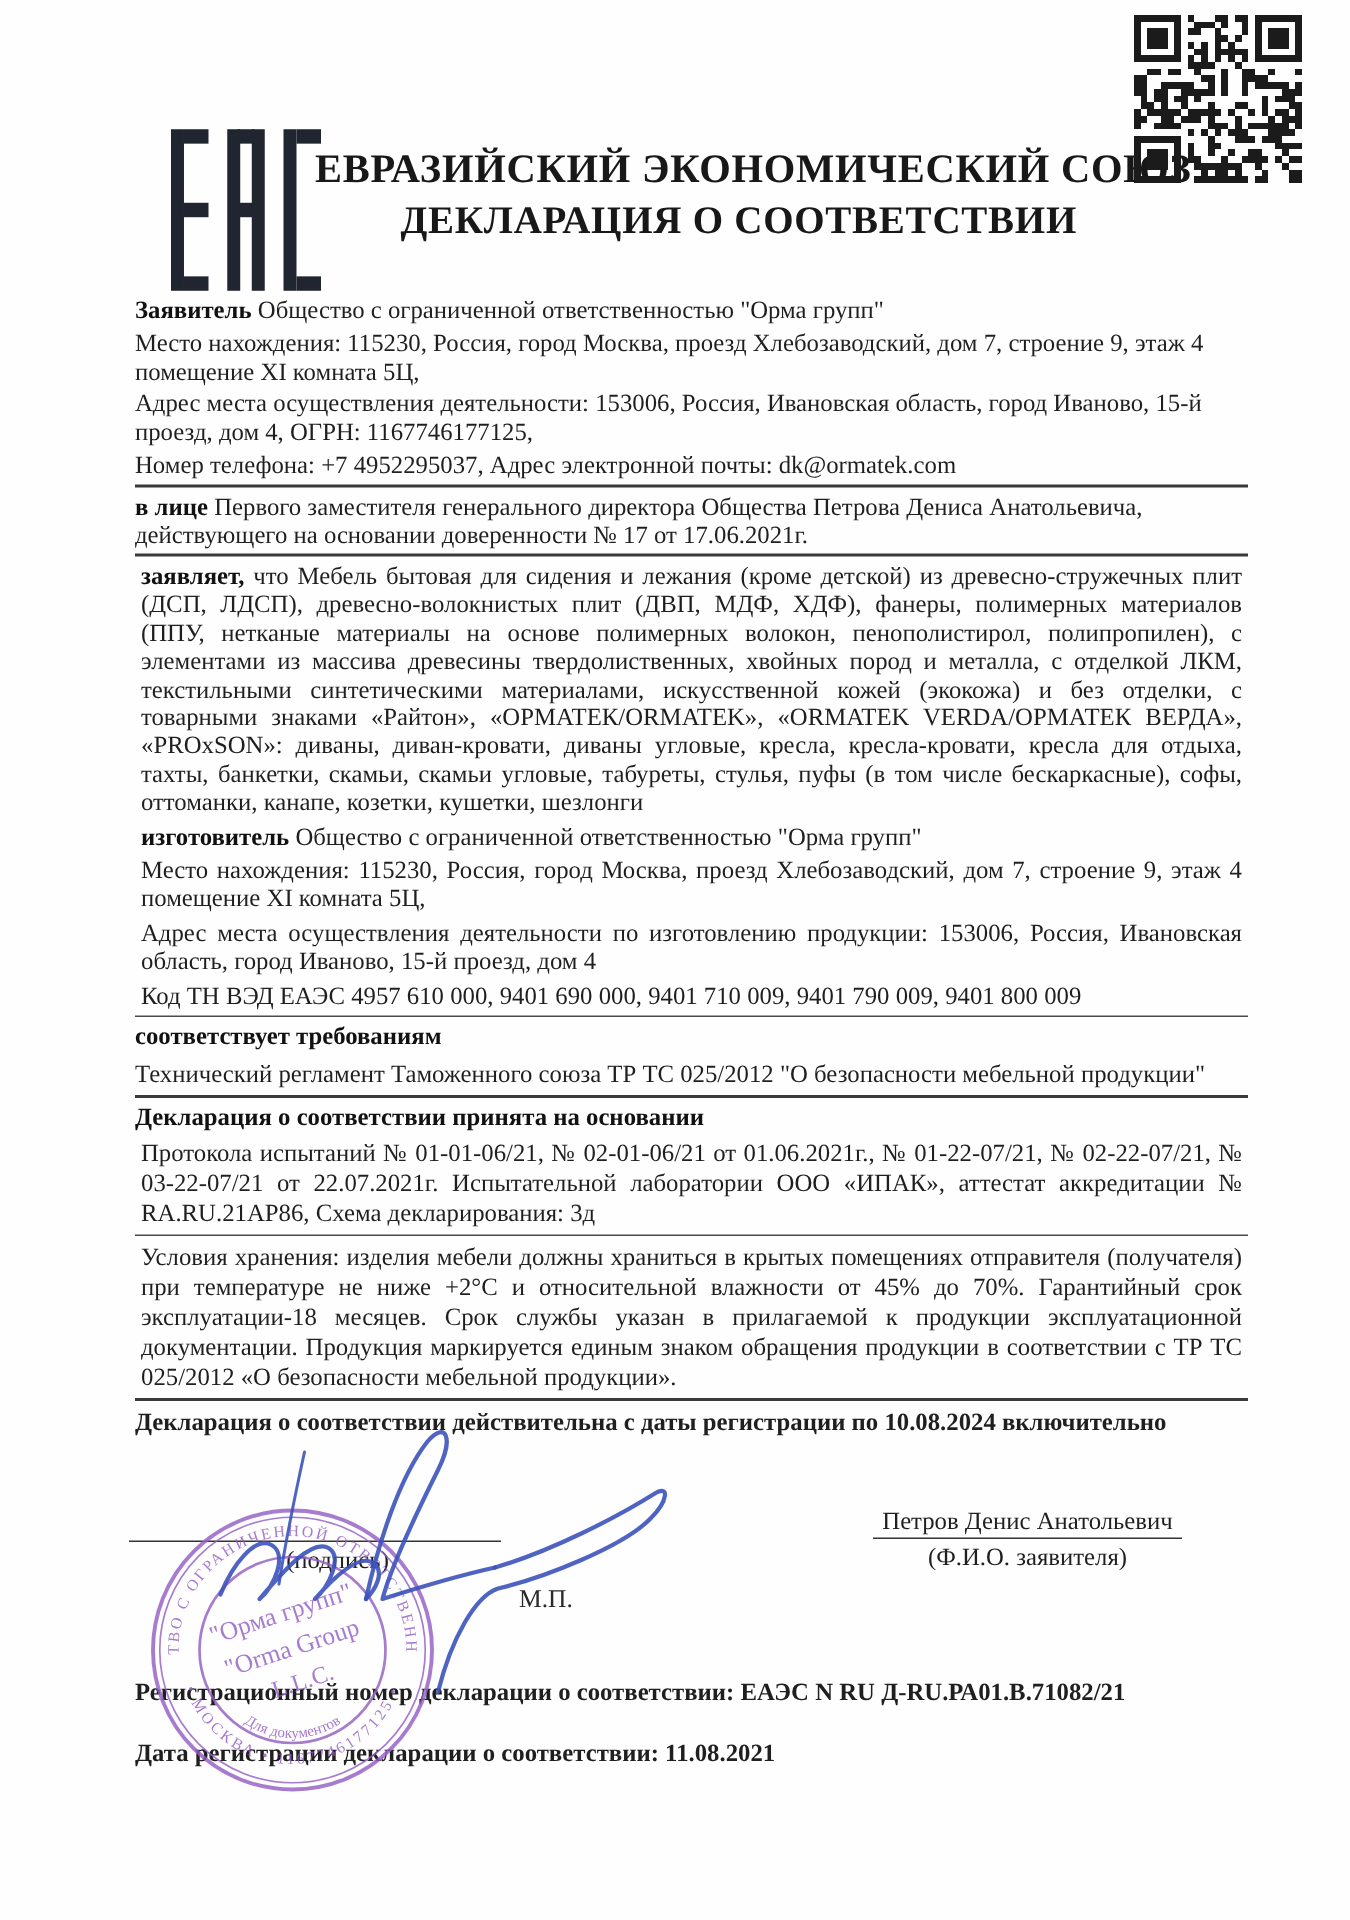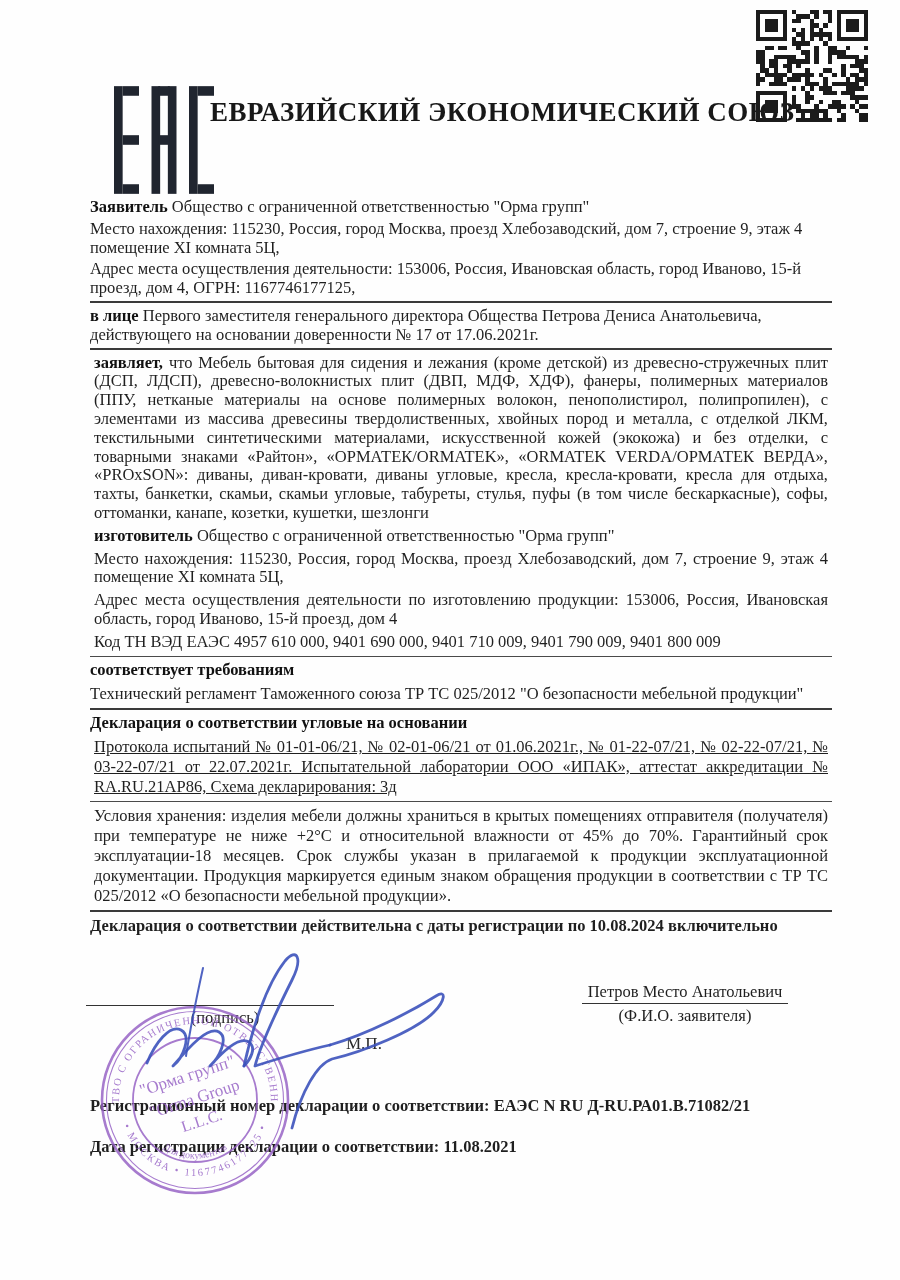--- a/index.html
+++ b/index.html
@@ -62,20 +62,21 @@
         <rect x="46" y="0" width="12" height="10"></rect>
         <rect x="46" y="51" width="12" height="10"></rect>
 
         <rect x="78" y="0" width="9" height="112"></rect>
         <rect x="87" y="0" width="17" height="10"></rect>
         <rect x="87" y="102" width="17" height="10"></rect>
       </g>
     </svg>
     <div class="title-block">
       <div class="title-1">ЕВРАЗИЙСКИЙ ЭКОНОМИЧЕСКИЙ СОЮЗ</div>
+      <div class="title-2">ДЕКЛАРАЦИЯ О СООТВЕТСТВИИ</div>
     </div>
     <svg class="qr" id="qr-svg" width="112" height="112" viewBox="0 0 25 25" shape-rendering="crispEdges">
         <rect x="0" y="0" width="1" height="1" fill="#1b1b1b"></rect>
         <rect x="1" y="0" width="1" height="1" fill="#1b1b1b"></rect>
         <rect x="2" y="0" width="1" height="1" fill="#1b1b1b"></rect>
         <rect x="3" y="0" width="1" height="1" fill="#1b1b1b"></rect>
         <rect x="4" y="0" width="1" height="1" fill="#1b1b1b"></rect>
         <rect x="5" y="0" width="1" height="1" fill="#1b1b1b"></rect>
         <rect x="6" y="0" width="1" height="1" fill="#1b1b1b"></rect>
         <rect x="8" y="0" width="1" height="1" fill="#1b1b1b"></rect>
@@ -393,20 +394,21 @@
         <rect x="24" y="24" width="1" height="1" fill="#1b1b1b"></rect>
       </svg>
   </div>
 
   <div class="content">
 
     <div>
       <p class="p"><span class="lbl">Заявитель</span> <span>Общество с ограниченной ответственностью "Орма групп"</span></p>
       <p class="p">Место нахождения: 115230, Россия, город Москва, проезд Хлебозаводский, дом 7, строение 9, этаж 4 помещение XI комната 5Ц,</p>
       <p class="p">Адрес места осуществления деятельности: 153006, Россия, Ивановская область, город Иваново, 15-й проезд, дом 4, ОГРН: 1167746177125,</p>
+      <p class="p">Номер телефона: +7 4952295037, Адрес электронной почты: dk@ormatek.com</p>
     </div>
     <hr class="rule">
 
     <div>
       <p class="p"><span class="lbl">в лице</span> <span>Первого заместителя генерального директора Общества Петрова Дениса Анатольевича, действующего на основании доверенности № 17 от 17.06.2021г.</span></p>
     </div>
     <hr class="rule">
 
     <div>
       <p class="dense"><span class="lbl">заявляет,</span> <span>что Мебель бытовая для сидения и лежания (кроме детской) из древесно-стружечных плит (ДСП, ЛДСП), древесно-волокнистых плит (ДВП, МДФ, ХДФ), фанеры, полимерных материалов (ППУ, нетканые материалы на основе полимерных волокон, пенополистирол, полипропилен), с элементами из массива древесины твердолиственных, хвойных пород и металла, с отделкой ЛКМ, текстильными синтетическими материалами, искусственной кожей (экокожа) и без отделки, с товарными знаками «Райтон», «ОРМАТЕК/ORMATEK», «ORMATEK VERDA/ОРМАТЕК ВЕРДА», «PROxSON»: диваны, диван-кровати, диваны угловые, кресла, кресла-кровати, кресла для отдыха, тахты, банкетки, скамьи, скамьи угловые, табуреты, стулья, пуфы (в том числе бескаркасные), софы, оттоманки, канапе, козетки, кушетки, шезлонги</span></p>
@@ -417,37 +419,37 @@
     </div>
     <hr class="rule rule-thin">
 
     <div>
       <p class="p lbl">соответствует требованиям</p>
       <p class="p" style="line-height:23px;">Технический регламент Таможенного союза ТР ТС 025/2012 "О безопасности мебельной продукции"</p>
     </div>
     <hr class="rule">
 
     <div>
-      <p class="p lbl">Декларация о соответствии угловые на основании</p>
-      <p class="dense" style="line-height:20px;text-decoration:underline;">Протокола испытаний № 01-01-06/21, № 02-01-06/21 от 01.06.2021г., № 01-22-07/21, № 02-22-07/21, № 03-22-07/21 от 22.07.2021г. Испытательной лаборатории ООО «ИПАК», аттестат аккредитации № RA.RU.21АР86, Схема декларирования: 3д</p>
+      <p class="p lbl">Декларация о соответствии принята на основании</p>
+      <p class="dense" style="line-height:20px;">Протокола испытаний № 01-01-06/21, № 02-01-06/21 от 01.06.2021г., № 01-22-07/21, № 02-22-07/21, № 03-22-07/21 от 22.07.2021г. Испытательной лаборатории ООО «ИПАК», аттестат аккредитации № RA.RU.21АР86, Схема декларирования: 3д</p>
     </div>
     <hr class="rule rule-thin">
 
     <div>
       <p class="dense" style="line-height:20px;">Условия хранения: изделия мебели должны храниться в крытых помещениях отправителя (получателя) при температуре не ниже +2°С и относительной влажности от 45% до 70%. Гарантийный срок эксплуатации-18 месяцев. Срок службы указан в прилагаемой к продукции эксплуатационной документации. Продукция маркируется единым знаком обращения продукции в соответствии с ТР ТС 025/2012 «О безопасности мебельной продукции».</p>
     </div>
     <hr class="rule">
 
     <p class="p validity">Декларация о соответствии действительна с даты регистрации по  10.08.2024 включительно</p>
 
     <div class="sign-area">
       <div class="sign-line"></div>
       <div class="sign-caption">(подпись)</div>
       <div class="fio-block">
-        <span class="fio-name">Петров Место Анатольевич</span>
+        <span class="fio-name">Петров Денис Анатольевич</span>
         <div class="fio-caption">(Ф.И.О. заявителя)</div>
       </div>
       <div class="seal-mark">М.П.</div>
     </div>
 
     <p class="reg-line">Регистрационный номер декларации о соответствии: ЕАЭС N RU Д-RU.РА01.В.71082/21</p>
     <p class="reg-line">Дата регистрации декларации о соответствии: 11.08.2021</p>
   </div>
 
   <svg class="overlay" viewBox="0 0 900 1280">

